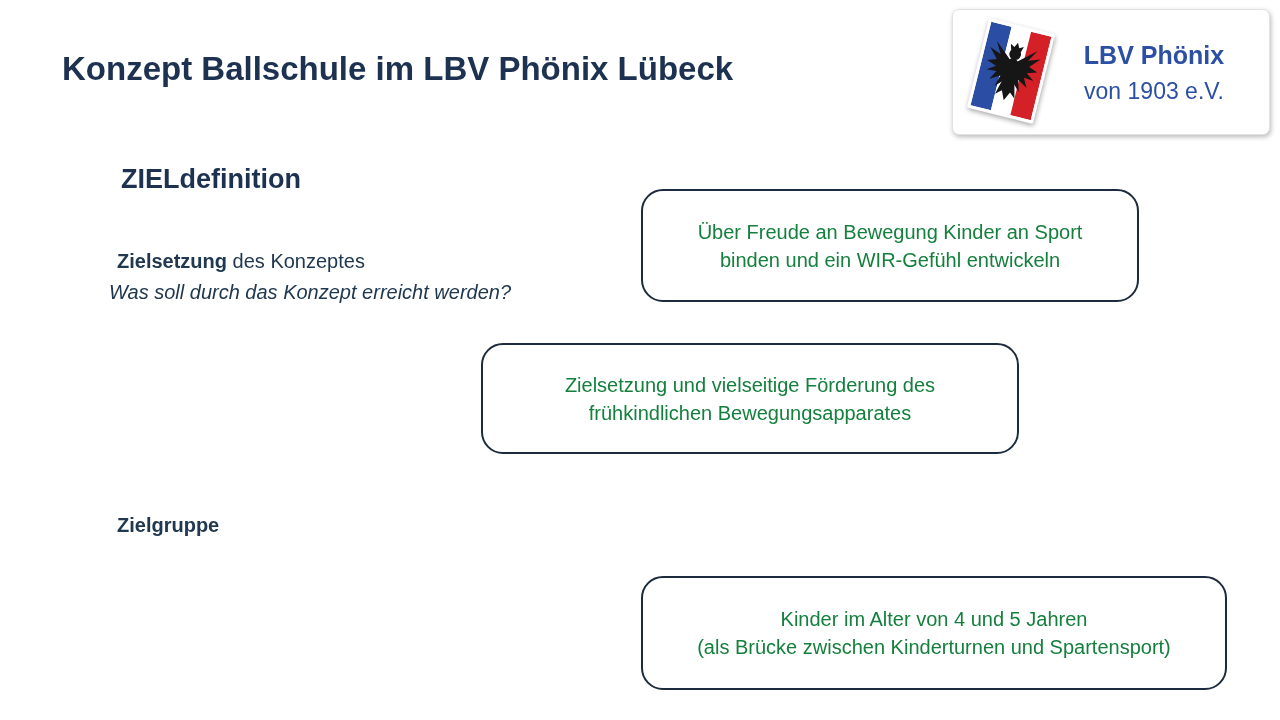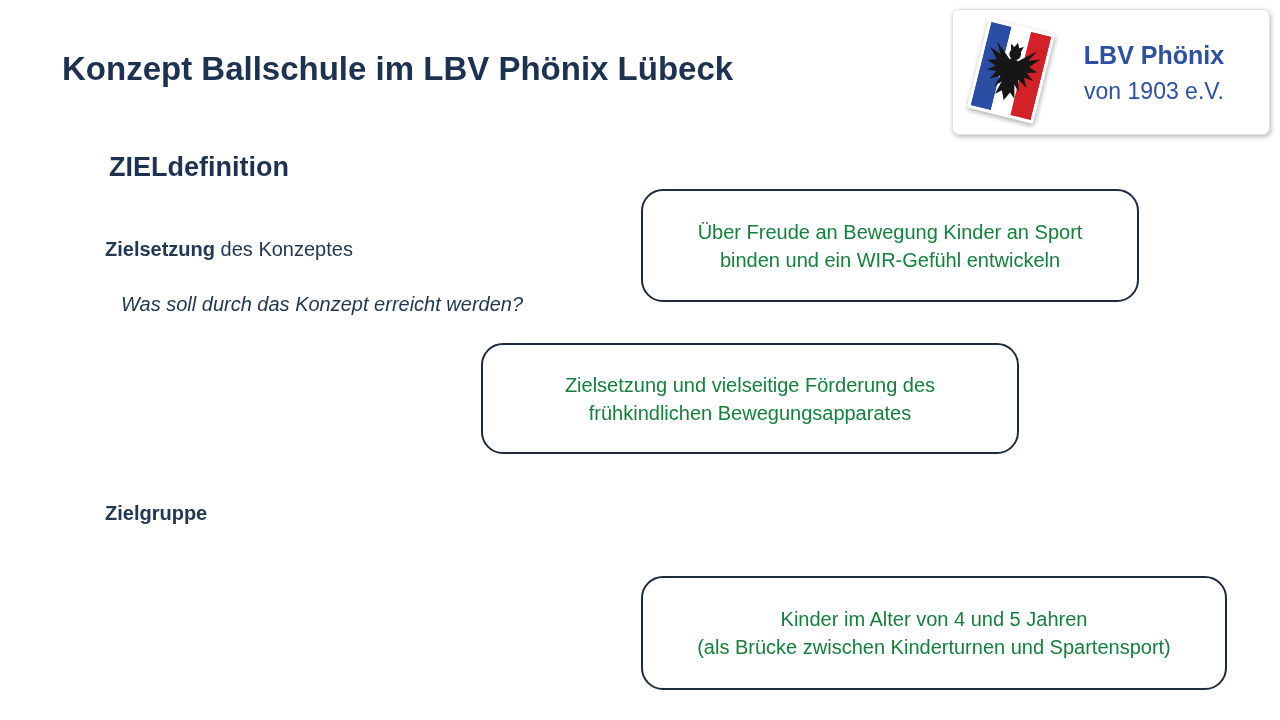--- a/index.html
+++ b/index.html
@@ -32,30 +32,30 @@
     position:absolute;left:50%;top:45%;width:54px;height:70px;
     transform:translate(-50%,-50%);
   }
   .logo-text{
     position:absolute;left:92px;right:6px;top:26px;text-align:center;
   }
   .logo-name{font-size:25px;font-weight:700;color:#2b4fa3;line-height:38px;}
   .logo-sub{font-size:23px;font-weight:400;color:#2b4fa3;line-height:28px;margin-top:3px;}
   
   .section-heading{
-    position:absolute;left:105px;top:148px;margin:4px;
+    position:absolute;left:105px;top:148px;margin:16px;
     font-size:27px;font-weight:700;color:#1d3150;
   }
   
   .label-line{
-    position:absolute;left:105px;margin:0;font-size:20px;color:#203850;text-align:center;
+    position:absolute;left:105px;margin:12px;font-size:20px;color:#203850;text-align:center;
   }
   .label-line b{font-weight:700;}
   .question{
-    position:absolute;left:105px;margin:16px;font-size:20px;
+    position:absolute;left:105px;margin:4px;font-size:20px;
     font-style:italic;color:#203850;
   }
   .pos-label-1{top:238px;}
   .pos-question-1{top:277px;}
   .pos-label-2{top:502px;}
   .pos-question-2{top:538px;}
   
   .callout{
     position:absolute;background:#ffffff;border:2px solid #1c2c3e;
     border-radius:22px;display:flex;flex-direction:column;

